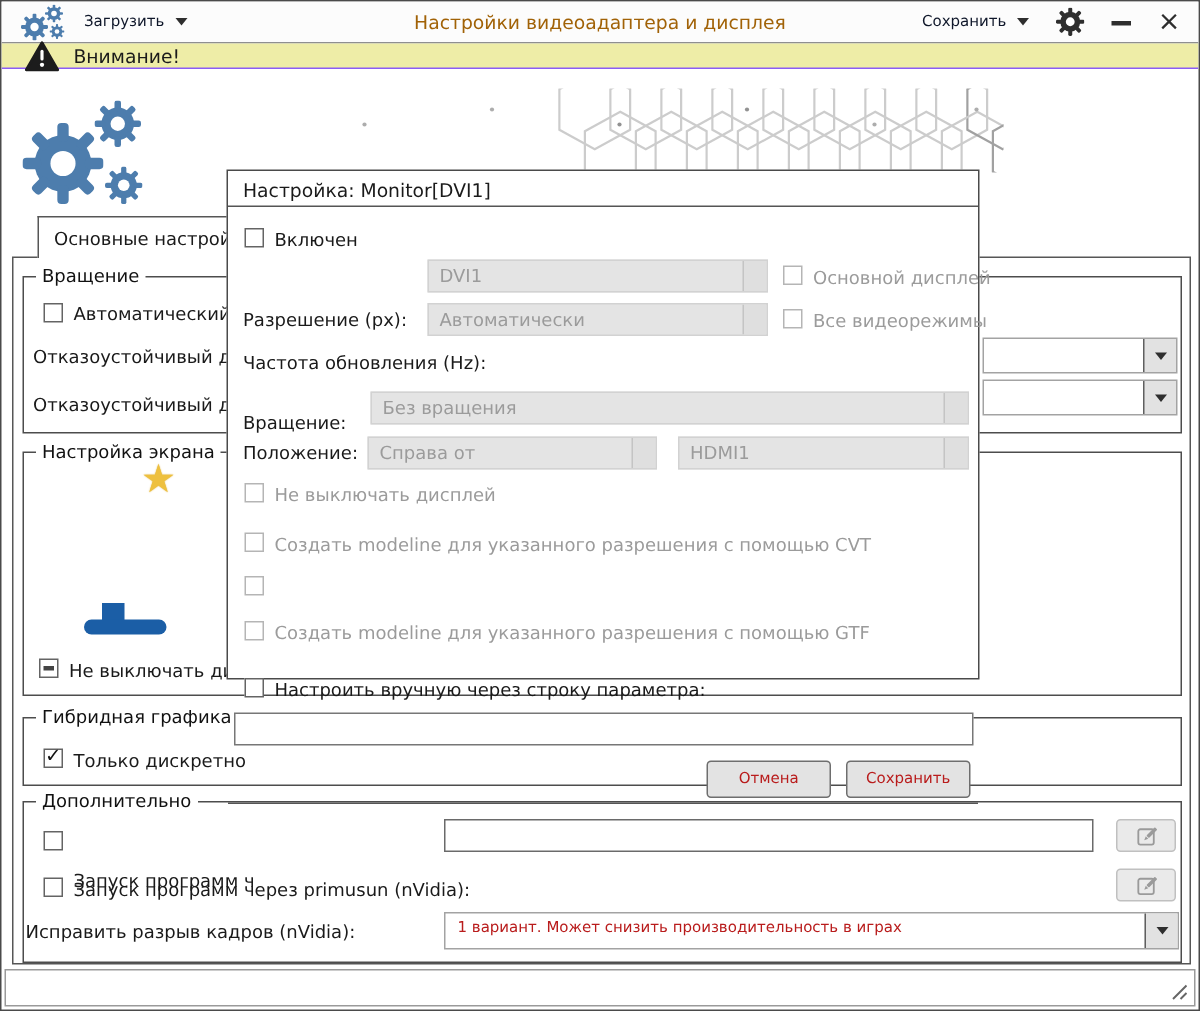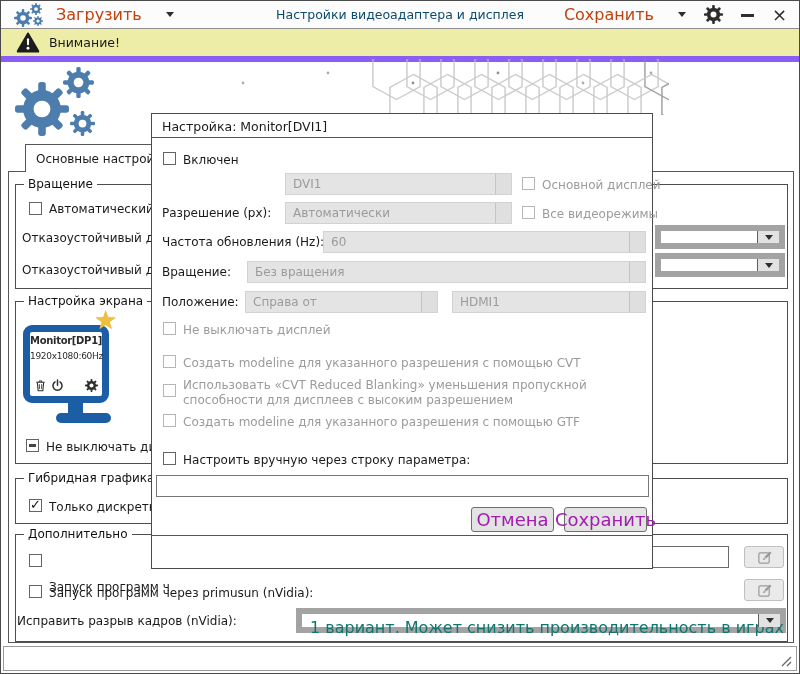--- a/index.html
+++ b/index.html
@@ -1,44 +1,44 @@
 <!DOCTYPE html>
 <html><head>
 <meta charset="utf-8">
 <style>
   body{margin:0;background:#fff;font-family:"DejaVu Sans","Liberation Sans",sans-serif;}
   .window{position:relative;width:800px;height:674px;border:1px solid #4a4a4a;box-sizing:border-box;background:#fff;overflow:hidden}
   .abs{position:absolute}
   .titlebar{position:absolute;left:0;top:0;width:100%;height:28px;background:#fcfcfc;border-bottom:1px solid #8f8f8f;display:flex;align-items:center;box-sizing:border-box}
-  .tb-title{position:absolute;left:0;right:0;text-align:center;font-size:12.5px;color:#0c4a6e;pointer-events:none}
-  .tb-group{display:flex;align-items:center;gap:24px;font-size:16px;color:#c2410c;white-space:nowrap}
+  .tb-title{position:absolute;left:0;right:0;text-align:center;font-size:12.5px;color:#a16207;pointer-events:none}
+  .tb-group{display:flex;align-items:center;gap:7px;font-size:10px;color:#0f172a;white-space:nowrap}
   .caret{width:0;height:0;border-left:4px solid transparent;border-right:4px solid transparent;border-top:5px solid #2e2e2e;display:inline-block}
-  .warnbar{position:absolute;left:0;top:28px;width:100%;height:33px;background:#eeeda7;border-bottom:6px solid #8b5cf6;display:flex;align-items:center;box-sizing:border-box}
+  .warnbar{position:absolute;left:0;top:28px;width:100%;height:17px;background:#eeeda7;border-bottom:1px solid #8b5cf6;display:flex;align-items:center;box-sizing:border-box}
   .warntext{font-size:12.5px;color:#1a1a1a;margin-left:9px}
   .lbl{position:absolute;font-size:12px;color:#1a1a1a;white-space:nowrap}
   .bold{font-weight:bold}
   .gray{color:#9b9b9b}
   .cb{position:absolute;width:13px;height:13px;background:#fff;border:1px solid #646464;box-sizing:border-box}
   .cb.dis{border-color:#b5b5b5}
   .cb.checked::after{content:"✓";position:absolute;left:0;top:-3px;font-size:13px;font-weight:bold;color:#111}
   .cb.indet::after{content:"";position:absolute;left:2px;top:4px;width:7px;height:3px;background:#444}
   .fs{position:absolute;border:1px solid #4d4d4d}
   .legend{position:absolute;top:-8px;left:8px;background:#fff;padding:0 4px;font-size:12px;color:#111;white-space:nowrap}
   .tab{position:absolute;left:24px;top:143px;height:28px;background:#fff;border:1px solid #565656;border-bottom:none;font-size:12px;color:#1a1a1a;padding:7px 10px 0;box-sizing:border-box;z-index:2;white-space:nowrap}
   .tabpage{position:absolute;left:7px;top:170px;width:786px;height:472px;border:1px solid #565656;box-sizing:border-box}
-  .dd{position:absolute;background:#fff;border:6px solid #a3a3a3;box-sizing:border-box;font-size:16px;color:#0f766e}
+  .dd{position:absolute;background:#fff;border:1px solid #a3a3a3;box-sizing:border-box;font-size:10px;color:#b91c1c}
   .ddtext{position:absolute;left:8px;top:4px;white-space:nowrap}
   .ddarrow{position:absolute;right:0;top:0;bottom:0;width:21px;background:#e2e2e2;border-left:1px solid #5f5f5f;display:flex;align-items:center;justify-content:center}
   .disfield{position:absolute;background:#e4e4e4;border:1px solid #d2d2d2;box-sizing:border-box;font-size:12px;color:#9b9b9b;padding:3px 0 0 7px;white-space:nowrap;overflow:hidden}
   .ddsect{position:absolute;right:0;top:0;bottom:0;width:15px;border-left:1px solid #c4c4c4;background:#dfdfdf}
-  .btn{position:absolute;background:#e3e3e3;border:1px solid #6e6e6e;border-radius:3px;font-size:18px;color:#a21caf;display:flex;align-items:center;justify-content:center;box-sizing:border-box;cursor:default}
+  .btn{position:absolute;background:#e3e3e3;border:1px solid #6e6e6e;border-radius:3px;font-size:10px;color:#b91c1c;display:flex;align-items:center;justify-content:center;box-sizing:border-box;cursor:default}
   .editbtn{position:absolute;background:#eaeaea;border:1px solid #c0c0c0;border-radius:3px;color:#9a9a9a;display:flex;align-items:center;justify-content:center;box-sizing:border-box}
   input.txt{position:absolute;border:1px solid #6a6a6a;font:12px "DejaVu Sans","Liberation Sans",sans-serif;padding:2px 6px;box-sizing:border-box;background:#fff;color:#1a1a1a}
   input.txt.disval{color:#9b9b9b}
-  .dialog{position:absolute;left:150px;top:112px;width:502px;height:456px;background:#fff;border:1px solid #4a4a4a;z-index:10;box-sizing:border-box}
+  .dialog{position:absolute;left:150px;top:112px;width:502px;height:340px;background:#fff;border:1px solid #4a4a4a;z-index:10;box-sizing:border-box}
   .dlgtitle{position:absolute;left:0;top:0;right:0;height:24px;border-bottom:1px solid #555;font-size:12.5px;color:#1a1a1a;padding:5px 0 0 10px;box-sizing:border-box}
   .dlgsep{position:absolute;left:0;right:0;top:421px;border-top:1px solid #555}
   .monitor{position:absolute;left:22px;top:324px;width:86px;height:78px;border:7px solid #1b5ea6;border-radius:9px;background:#fff;box-sizing:border-box;z-index:1}
   .mon-name{position:absolute;left:0;right:0;top:3px;text-align:center;font-size:10px;font-weight:bold;color:#2b2b2b;letter-spacing:-0.3px}
   .mon-mode{position:absolute;left:0;right:0;top:19px;text-align:center;font-size:9px;color:#2b2b2b;letter-spacing:-0.3px}
   .mon-icons{position:absolute;left:4px;right:4px;bottom:4px;height:14px;display:flex;align-items:center;gap:4px;color:#2e2e2e}
   .mon-neck{position:absolute;left:67px;top:401px;width:15px;height:12px;background:#1b5ea6;z-index:1}
   .mon-base{position:absolute;left:55px;top:412px;width:55px;height:10px;background:#1b5ea6;border-radius:5px;z-index:1}
   .star{position:absolute;left:93px;top:304px;font-size:26px;color:#eec03e;z-index:2;text-shadow:0 0 1px #d9a92c}
   .statusbar{position:absolute;left:2px;top:645px;width:794px;height:25px;border:1px solid #9a9a9a;background:#fff;box-sizing:border-box}
@@ -190,35 +190,20 @@
   <span class="lbl" style="left:21px;top:262px">Отказоустойчивый др</span>
   <div class="dd" style="left:654px;top:252px;width:130px;height:24px">
     <span class="ddarrow">
         <span class="caret"></span>
       </span>
   </div>
 
   <div class="fs" style="left:14px;top:300px;width:771px;height:161px">
     <span class="legend">Настройка экрана</span>
   </div>
-  <div class="monitor">
-    <div class="mon-name">Monitor[DP1]</div>
-    <div class="mon-mode">1920x1080:60Hz</div>
-    <div class="mon-icons">
-      <svg width="13" height="13" viewBox="0 0 20 20">
-          <use href="#trash"></use>
-        </svg>
-      <svg width="13" height="13" viewBox="0 0 20 20">
-          <use href="#power"></use>
-        </svg>
-      <svg width="13" height="13" viewBox="0 0 20 20" style="margin-left:auto">
-          <use href="#gear" fill="#2e2e2e"></use>
-        </svg>
-    </div>
-  </div>
   <div class="mon-neck"></div>
   <div class="mon-base"></div>
   <span class="star">★</span>
   <span class="cb indet" style="left:25px;top:438px"></span>
   <span class="lbl" style="left:45px;top:439px">Не выключать ди</span>
 
   <div class="fs" style="left:14px;top:477px;width:771px;height:44px">
     <span class="legend">Гибридная графика</span>
   </div>
   <span class="cb checked" style="left:28px;top:498px"></span>
@@ -271,26 +256,22 @@
 
     <span class="lbl" style="left:10px;top:92px">Разрешение (px):</span>
     <div class="disfield" style="left:133px;top:88px;width:227px;height:22px">
       <span>Автоматически</span>
       <span class="ddsect"></span>
     </div>
     <span class="cb dis" style="left:370px;top:92px"></span>
     <span class="lbl gray" style="left:390px;top:93px">Все видеорежимы</span>
 
     <span class="lbl" style="left:10px;top:121px">Частота обновления (Hz):</span>
-    <div class="disfield" style="left:171px;top:117px;width:323px;height:22px">
-      <span>60</span>
-      <span class="ddsect"></span>
-    </div>
-
-    <span class="lbl" style="left:10px;top:151px">Вращение:</span>
+
+    <span class="lbl" style="left:10px;top:161px">Вращение:</span>
     <div class="disfield" style="left:95px;top:147px;width:399px;height:22px">
       <span>Без вращения</span>
       <span class="ddsect"></span>
     </div>
 
     <span class="lbl" style="left:10px;top:181px">Положение:</span>
     <div class="disfield" style="left:93px;top:177px;width:193px;height:22px">
       <span>Справа от</span>
       <span class="ddsect"></span>
     </div>
@@ -299,21 +280,20 @@
       <span class="ddsect"></span>
     </div>
 
     <span class="cb dis" style="left:11px;top:208px"></span>
     <span class="lbl gray" style="left:31px;top:209px">Не выключать дисплей</span>
 
     <span class="cb dis" style="left:11px;top:241px"></span>
     <span class="lbl gray" style="left:31px;top:242px">Создать modeline для указанного разрешения с помощью CVT</span>
 
     <span class="cb dis" style="left:11px;top:270px"></span>
-    <span class="lbl gray" style="left:31px;top:264px;width:456px;white-space:normal;line-height:15px">Использовать «CVT Reduced Blanking» уменьшения пропускной способности для дисплеев с высоким разрешением</span>
 
     <span class="cb dis" style="left:11px;top:300px"></span>
     <span class="lbl gray" style="left:31px;top:301px">Создать modeline для указанного разрешения с помощью GTF</span>
 
     <span class="cb" style="left:11px;top:338px"></span>
     <span class="lbl" style="left:31px;top:339px">Настроить вручную через строку параметра:</span>
 
     <input class="txt" style="left: 4px; top: 361px; width: 493px; height: 22px; border-color: rgb(119, 119, 119);" value="">
 
     <div class="btn" style="left:319px;top:393px;width:83px;height:25px">Отмена</div>

